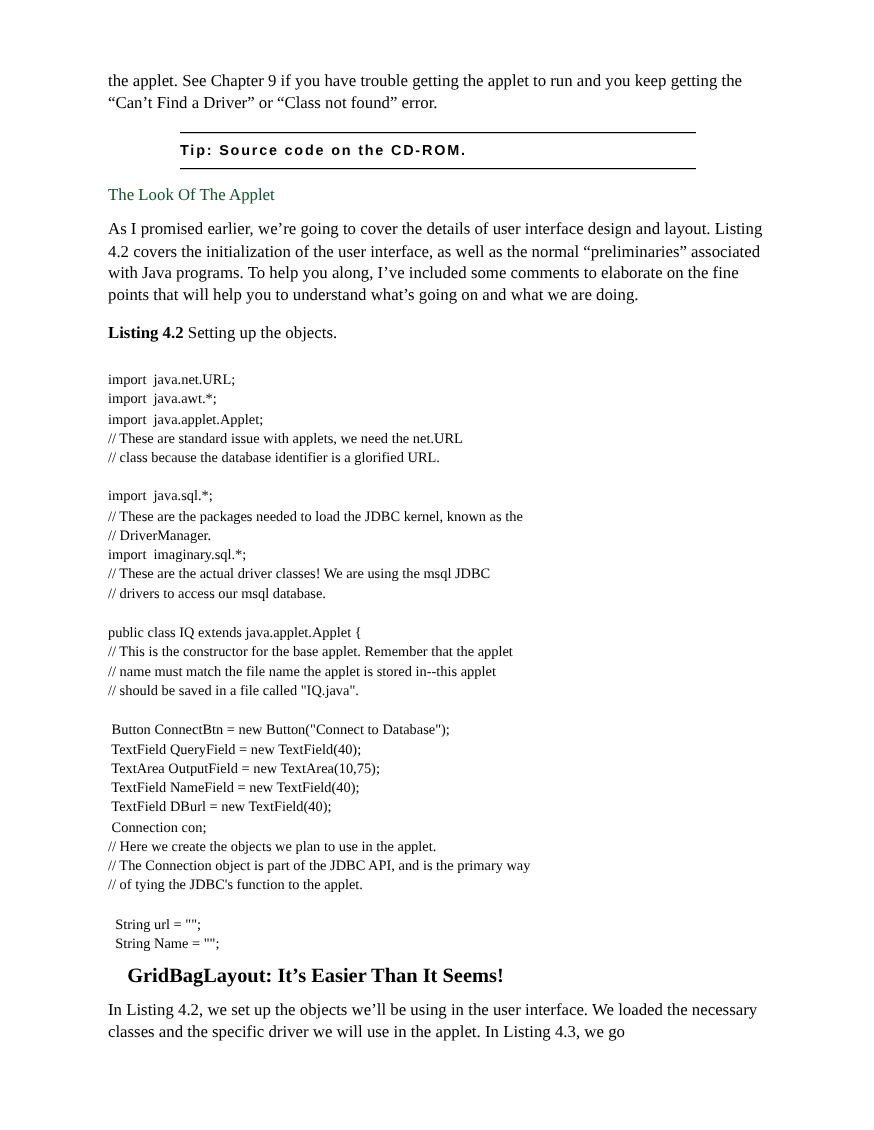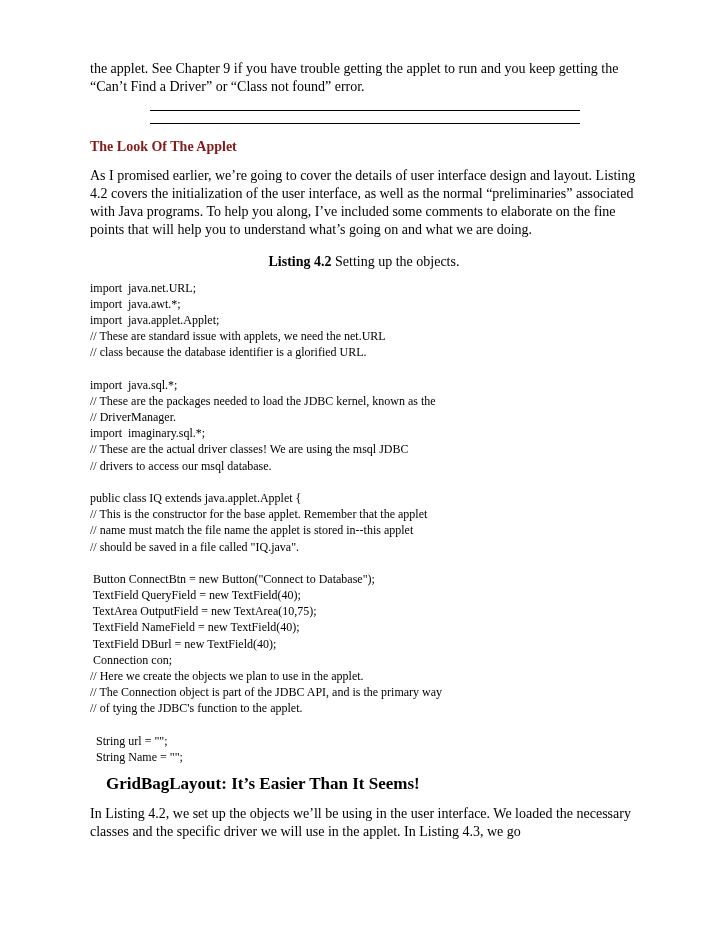--- a/index.html
+++ b/index.html
@@ -24,28 +24,27 @@
     width: 430px;
     letter-spacing: 1.5px;
     font-family: Arial, Helvetica, sans-serif;
     font-size: 12px;
     line-height: 1.4;
   }
   .tip-title {
     font-weight: bold;
   }
   .section-head {
-    color: #7f1d1d;
-    font-weight: bold;
+    color: #14532d;
+    font-weight: normal;
     margin: 10px 0 10px 0;
     font-size: 14px;
   }
   .listing-line {
-    margin: 10px 0 8px 0;
-    text-align: center;
+    margin: 10px 0 20px 0;
   }
   .listing-line .bold { font-weight: bold; }
   pre.code {
     font-family: Liberation Serif, serif;
     font-size: 12px;
     line-height: 1.35;
     white-space: pre;
     margin: 0 0 6px 0;
   }
   .h2 {
@@ -53,20 +52,21 @@
     font-size: 17px;
     margin: 8px 0 10px 16px;
   }
 </style>
 </head>
 <body>
 
 <p class="para">the applet. See Chapter 9 if you have trouble getting the applet to run and you keep getting the “Can’t Find a Driver” or “Class not found” error.</p>
 
 <div class="tip-box">
+  <div class="tip-title">Tip:  Source code on the CD-ROM.</div>
 </div>
 
 <div class="section-head">The Look Of The Applet</div>
 
 <p class="para">As I promised earlier, we’re going to cover the details of user interface design and layout. Listing 4.2 covers the initialization of the user interface, as well as the normal “preliminaries” associated with Java programs. To help you along, I’ve included some comments to elaborate on the fine points that will help you to understand what’s going on and what we are doing.</p>
 
 <p class="listing-line">
   <span class="bold">Listing 4.2</span><span> Setting up the objects.</span>
 </p>
 

